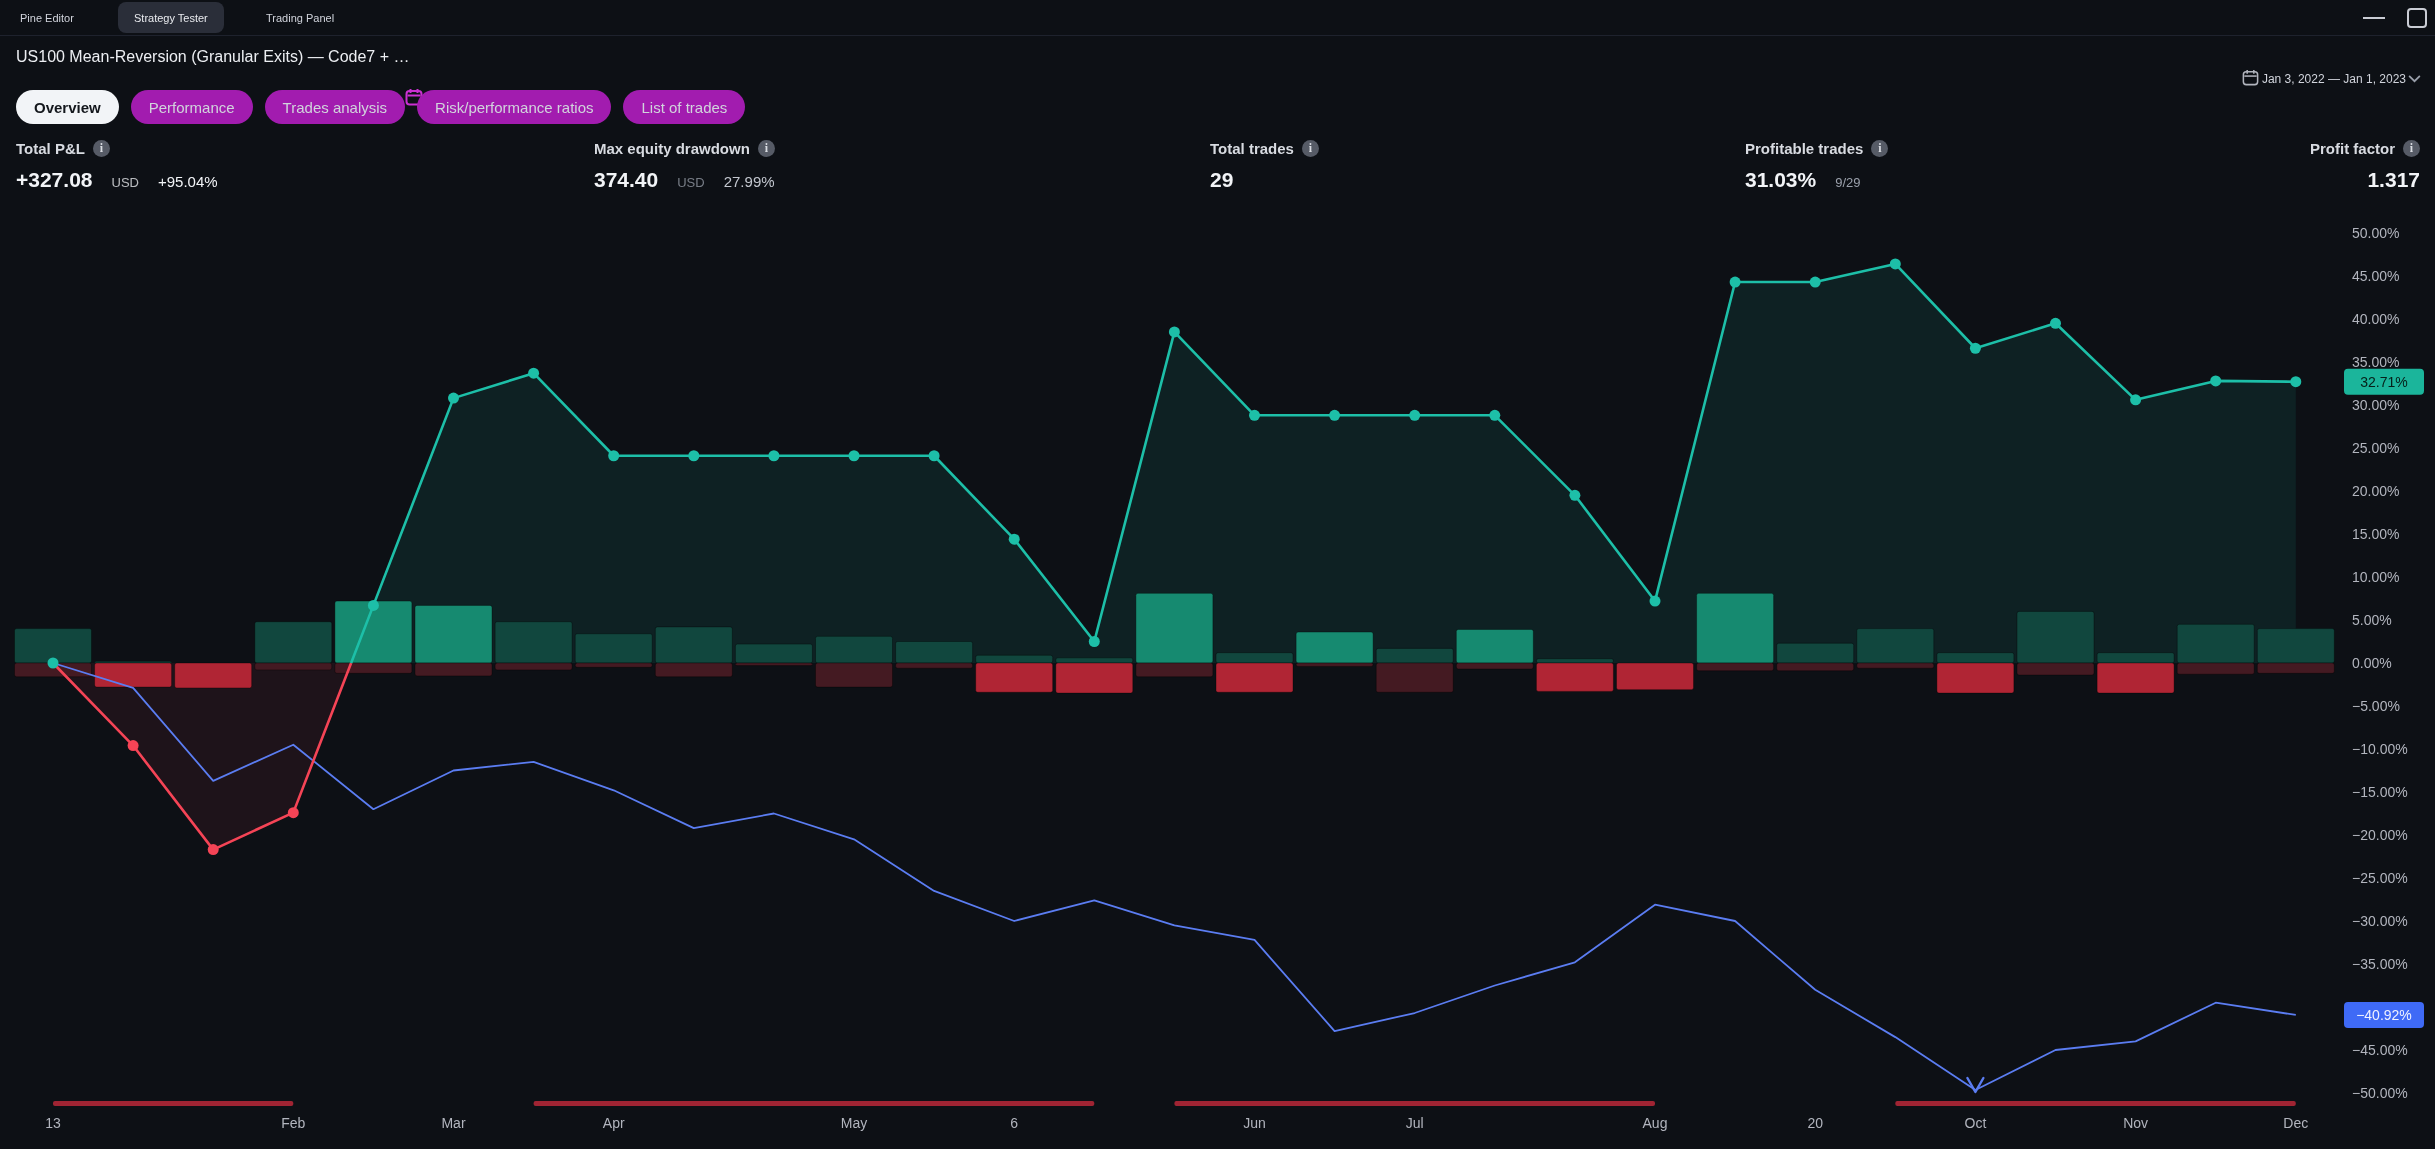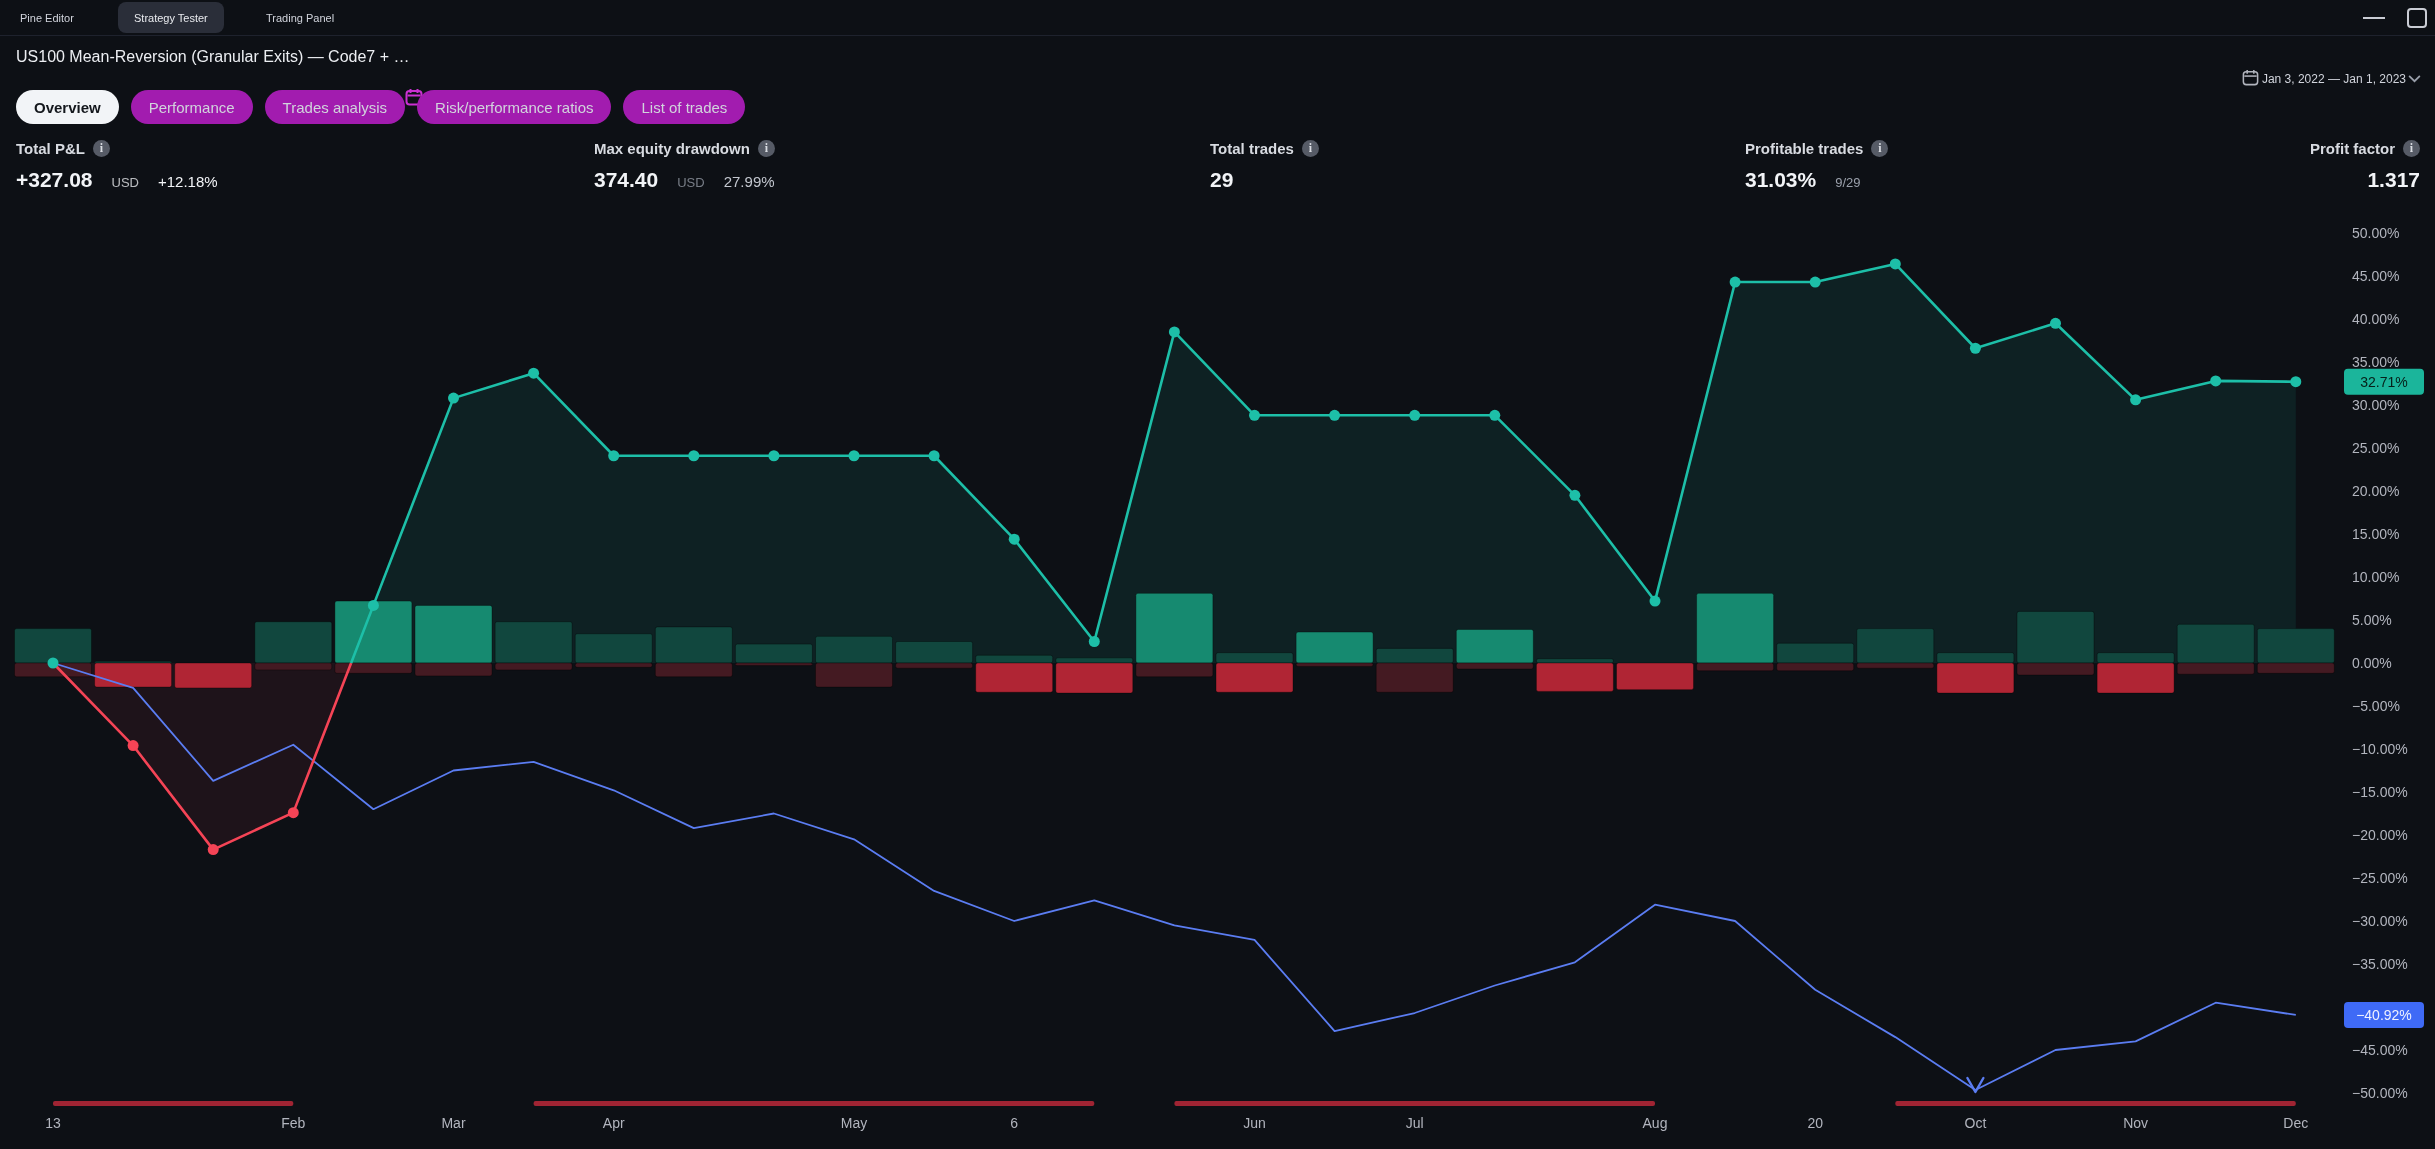--- a/index.html
+++ b/index.html
@@ -244,21 +244,21 @@
 
   <div class="metrics">
     <div class="metric" style="left:16px;">
       <div class="lab">
           <span>Total P&amp;L</span>
         <span class="ii">i</span>
         </div>
       <div class="val teal">
           <span>+327.08</span>
         <span class="unit">USD</span>
-        <span class="sub">+12.18%</span>
+        <span class="sub">+95.04%</span>
         </div>
     </div>
     <div class="metric" style="left:594px;">
       <div class="lab">
           <span>Max equity drawdown</span>
         <span class="ii">i</span>
         </div>
       <div class="val">
           <span>374.40</span>
         <span class="unit small-gray">USD</span>

